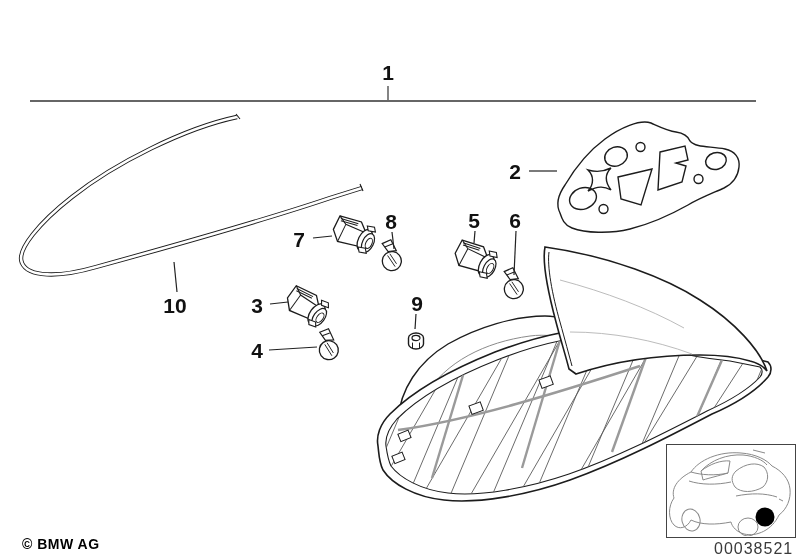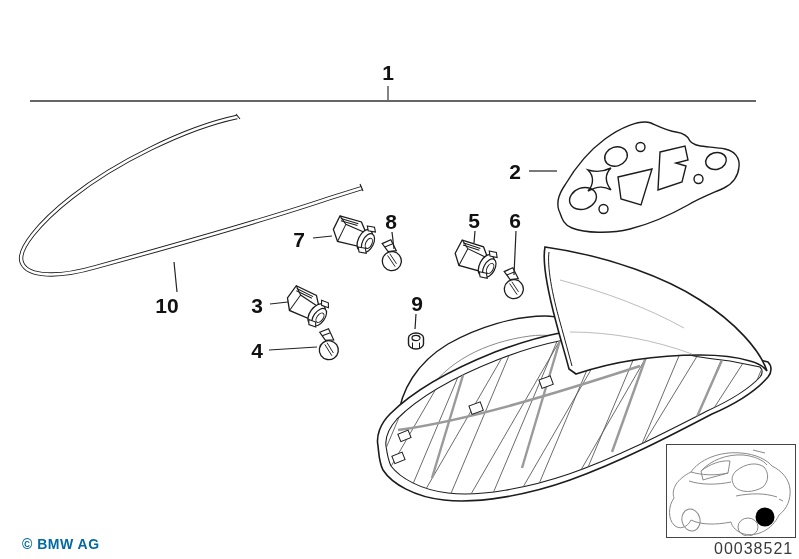--- a/index.html
+++ b/index.html
@@ -3,21 +3,21 @@
 <meta charset="utf-8">
 <style>
   html,body{margin:0;padding:0;background:#ffffff;}
   #stage{position:relative;width:799px;height:559px;background:#ffffff;overflow:hidden;
          font-family:"Liberation Sans", sans-serif;}
   #art{position:absolute;left:0;top:0;}
   .callout{position:absolute;transform:translate(-50%,-50%);font-weight:bold;
            font-size:21px;color:#111;line-height:1;cursor:pointer;
            font-family:"Liberation Sans", sans-serif;}
   .copyright{position:absolute;left:22px;top:536px;font-size:14px;font-weight:bold;
-             color:#0369a1;letter-spacing:0.5px;}
+             color:#000000;letter-spacing:0.5px;}
   .diagram-number{position:absolute;left:667px;top:540px;font-size:16px;color:#3a3a3a;
                   letter-spacing:1px;margin-left:47px;}
   .inset-box{position:absolute;left:666px;top:444px;width:130px;height:94px;
              border:1.5px solid #444;box-sizing:border-box;background:#fff;}
 </style>
 </head>
 <body>
 
 <div id="stage">
 
@@ -203,21 +203,21 @@
 
   <div class="callout" style="left:388px;top:72px">1</div>
   <div class="callout" style="left:515px;top:171px">2</div>
   <div class="callout" style="left:257px;top:305px">3</div>
   <div class="callout" style="left:257px;top:350px">4</div>
   <div class="callout" style="left:474px;top:220px">5</div>
   <div class="callout" style="left:515px;top:220px">6</div>
   <div class="callout" style="left:299px;top:239px">7</div>
   <div class="callout" style="left:391px;top:221px">8</div>
   <div class="callout" style="left:417px;top:303px">9</div>
-  <div class="callout" style="left:167px;top:305px">10</div>
+  <div class="callout" style="left:175px;top:305px">10</div>
 
   <div class="inset-box">
     <svg width="127" height="91" viewBox="666 444 127 91">
       <g fill="none" stroke="#8a8a8a" stroke-width="1">
         <path d="M673,497 C670,488 676,478 690,471 C698,459 718,450 740,452
                  C755,453 766,459 771,465 C781,470 788,478 789,488
                  C790,498 786,508 778,514 C771,529 756,536 743,533
                  C736,531 731,526 730,521 C715,524 700,524 690,519
                  C686,527 678,529 673,524 C667,518 667,505 673,497 Z"></path>
         <path d="M700,470 C710,459 726,453 742,454 C753,455 762,459 766,464"></path>

